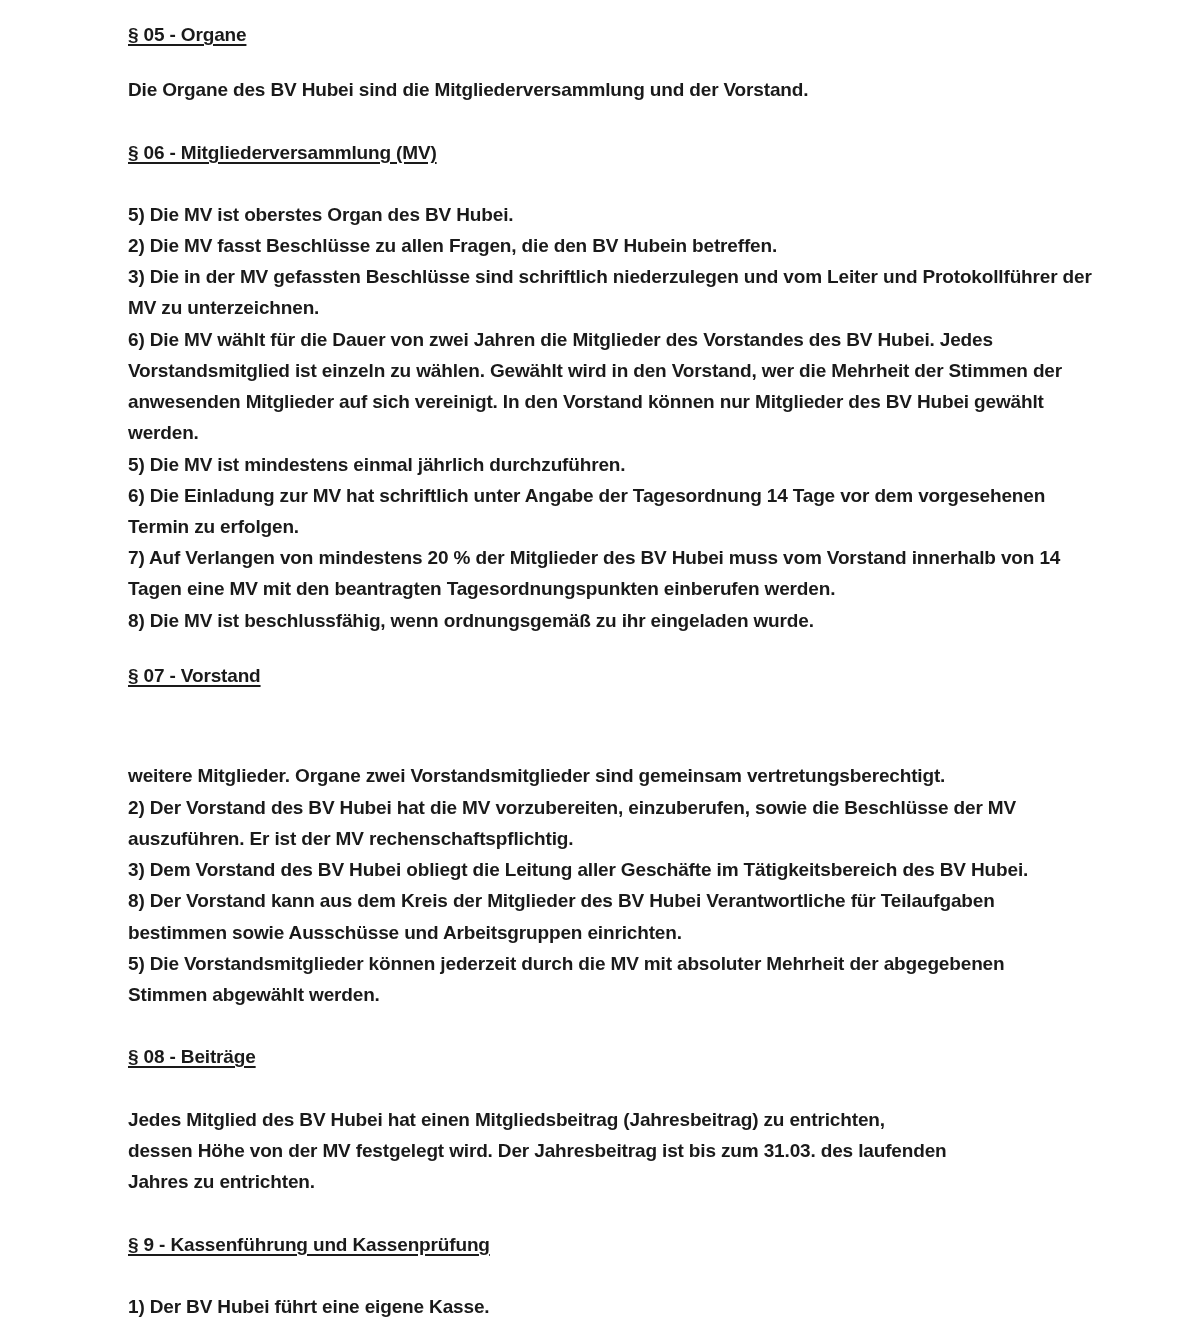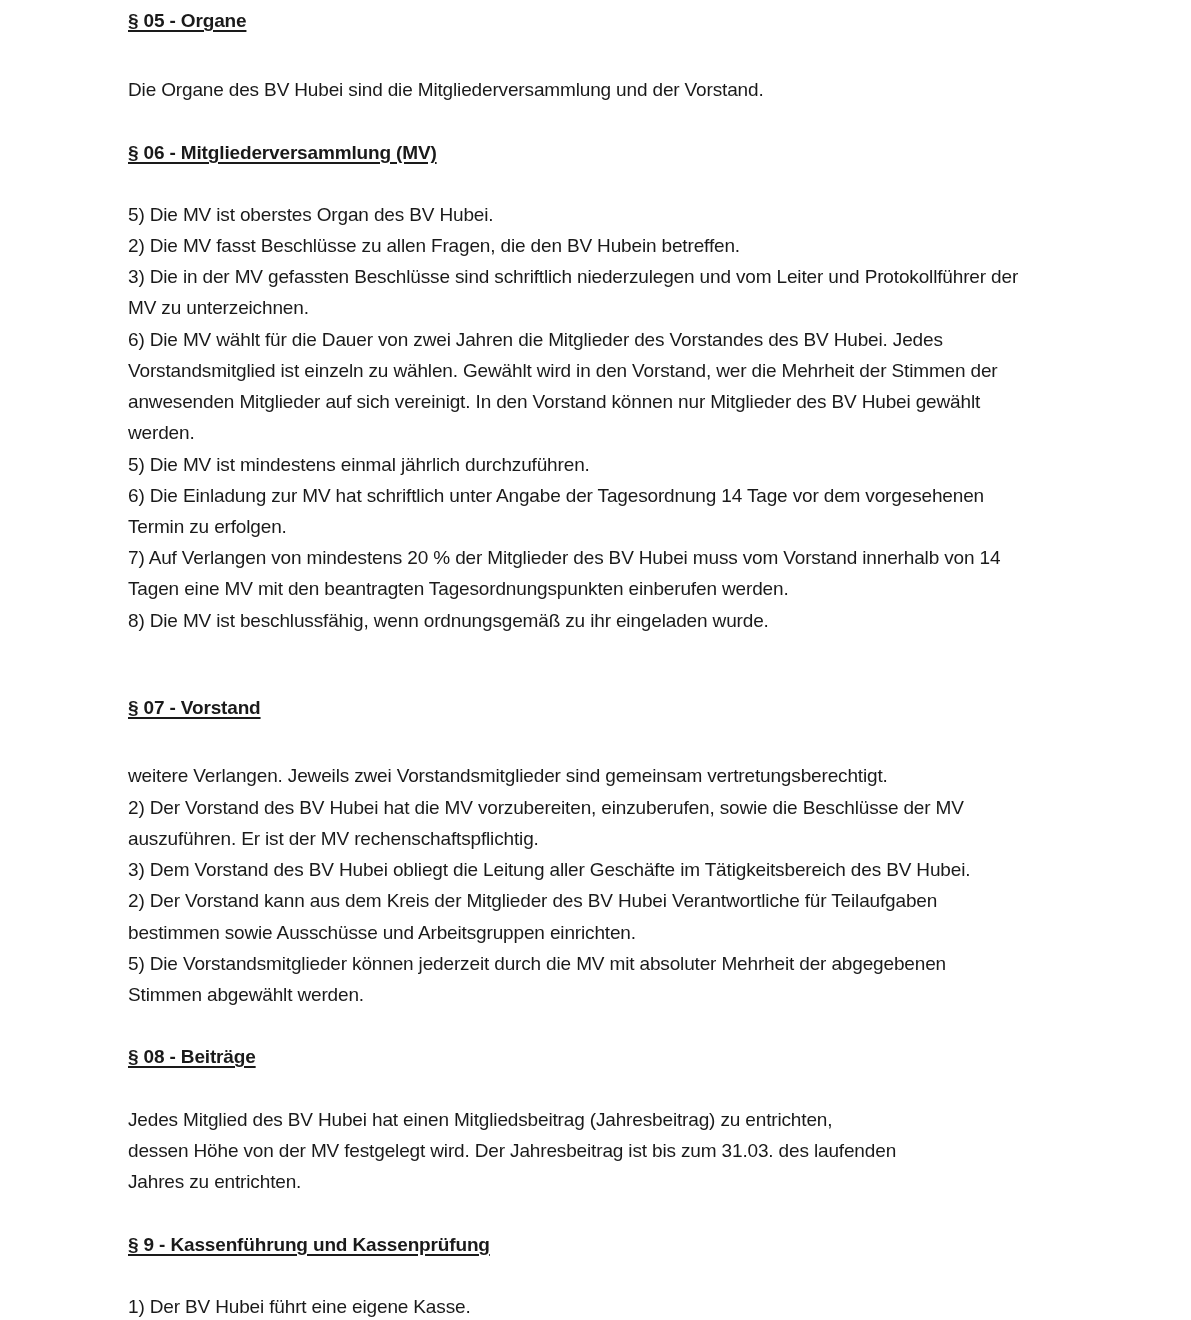--- a/index.html
+++ b/index.html
@@ -22,58 +22,59 @@
       width: 1191px;
       height: 1320px;
     }
     .line {
       position: absolute;
       left: 128px;
       white-space: nowrap;
       font-size: 19px;
       line-height: 22px;
       letter-spacing: -0.15px;
+      font-weight: bold;
     }
     .heading {
       font-weight: bold;
       text-decoration: underline;
       text-decoration-thickness: 2px;
       text-underline-offset: 3px;
     }
   </style>
 </head>
 <body>
 
 <div class="page">
 
-  <div class="line heading" style="top:10px">§ 05 - Organe</div>
+  <div class="line heading" style="top:24px">§ 05 - Organe</div>
   <div class="line" style="top:79px">Die Organe des BV Hubei sind die Mitgliederversammlung und der Vorstand.</div>
 
   <div class="line heading" style="top:142px">§ 06 - Mitgliederversammlung (MV)</div>
   <div class="line" style="top:204px">5) Die MV ist oberstes Organ des BV Hubei.</div>
   <div class="line" style="top:235px">2) Die MV fasst Beschlüsse zu allen Fragen, die den BV Hubein betreffen.</div>
   <div class="line" style="top:266px">3) Die in der MV gefassten Beschlüsse sind schriftlich niederzulegen und vom Leiter und Protokollführer der</div>
   <div class="line" style="top:297px">MV zu unterzeichnen.</div>
   <div class="line" style="top:329px">6) Die MV wählt für die Dauer von zwei Jahren die Mitglieder des Vorstandes des BV Hubei. Jedes</div>
   <div class="line" style="top:391px">anwesenden Mitglieder auf sich vereinigt. In den Vorstand können nur Mitglieder des BV Hubei gewählt</div>
   <div class="line" style="top:360px">Vorstandsmitglied ist einzeln zu wählen. Gewählt wird in den Vorstand, wer die Mehrheit der Stimmen der</div>
   <div class="line" style="top:422px">werden.</div>
   <div class="line" style="top:454px">5) Die MV ist mindestens einmal jährlich durchzuführen.</div>
   <div class="line" style="top:485px">6) Die Einladung zur MV hat schriftlich unter Angabe der Tagesordnung 14 Tage vor dem vorgesehenen</div>
   <div class="line" style="top:516px">Termin zu erfolgen.</div>
   <div class="line" style="top:547px">7) Auf Verlangen von mindestens 20 % der Mitglieder des BV Hubei muss vom Vorstand innerhalb von 14</div>
   <div class="line" style="top:578px">Tagen eine MV mit den beantragten Tagesordnungspunkten einberufen werden.</div>
   <div class="line" style="top:610px">8) Die MV ist beschlussfähig, wenn ordnungsgemäß zu ihr eingeladen wurde.</div>
 
-  <div class="line heading" style="top:697px">§ 07 - Vorstand</div>
-  <div class="line" style="top:765px">weitere Verlangen. Jeweils zwei Vorstandsmitglieder sind gemeinsam vertretungsberechtigt.</div>
+  <div class="line heading" style="top:665px">§ 07 - Vorstand</div>
+  <div class="line" style="top:765px">weitere Mitglieder. Organe zwei Vorstandsmitglieder sind gemeinsam vertretungsberechtigt.</div>
   <div class="line" style="top:797px">2) Der Vorstand des BV Hubei hat die MV vorzubereiten, einzuberufen, sowie die Beschlüsse der MV</div>
   <div class="line" style="top:828px">auszuführen. Er ist der MV rechenschaftspflichtig.</div>
   <div class="line" style="top:859px">3) Dem Vorstand des BV Hubei obliegt die Leitung aller Geschäfte im Tätigkeitsbereich des BV Hubei.</div>
-  <div class="line" style="top:890px">2) Der Vorstand kann aus dem Kreis der Mitglieder des BV Hubei Verantwortliche für Teilaufgaben</div>
+  <div class="line" style="top:890px">8) Der Vorstand kann aus dem Kreis der Mitglieder des BV Hubei Verantwortliche für Teilaufgaben</div>
   <div class="line" style="top:922px">bestimmen sowie Ausschüsse und Arbeitsgruppen einrichten.</div>
   <div class="line" style="top:953px">5) Die Vorstandsmitglieder können jederzeit durch die MV mit absoluter Mehrheit der abgegebenen</div>
   <div class="line" style="top:984px">Stimmen abgewählt werden.</div>
 
   <div class="line heading" style="top:1046px">§ 08 - Beiträge</div>
   <div class="line" style="top:1109px">Jedes Mitglied des BV Hubei hat einen Mitgliedsbeitrag (Jahresbeitrag) zu entrichten,</div>
   <div class="line" style="top:1140px">dessen Höhe von der MV festgelegt wird. Der Jahresbeitrag ist bis zum 31.03. des laufenden</div>
   <div class="line" style="top:1171px">Jahres zu entrichten.</div>
 
   <div class="line heading" style="top:1234px">§ 9 - Kassenführung und Kassenprüfung</div>

